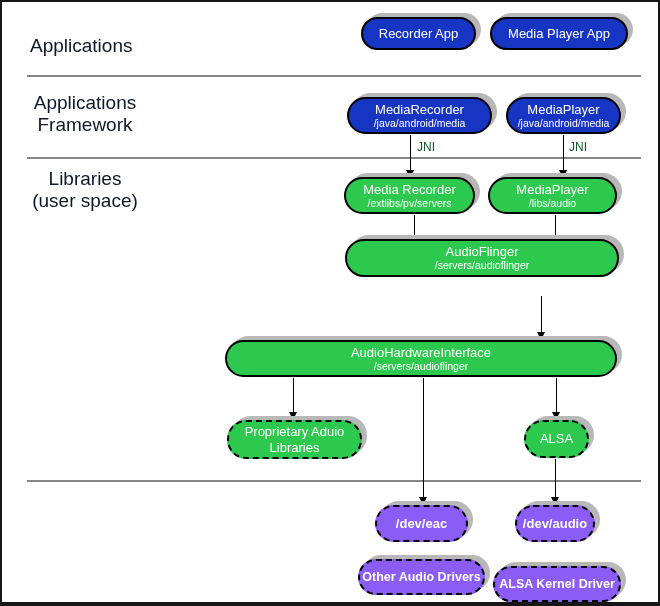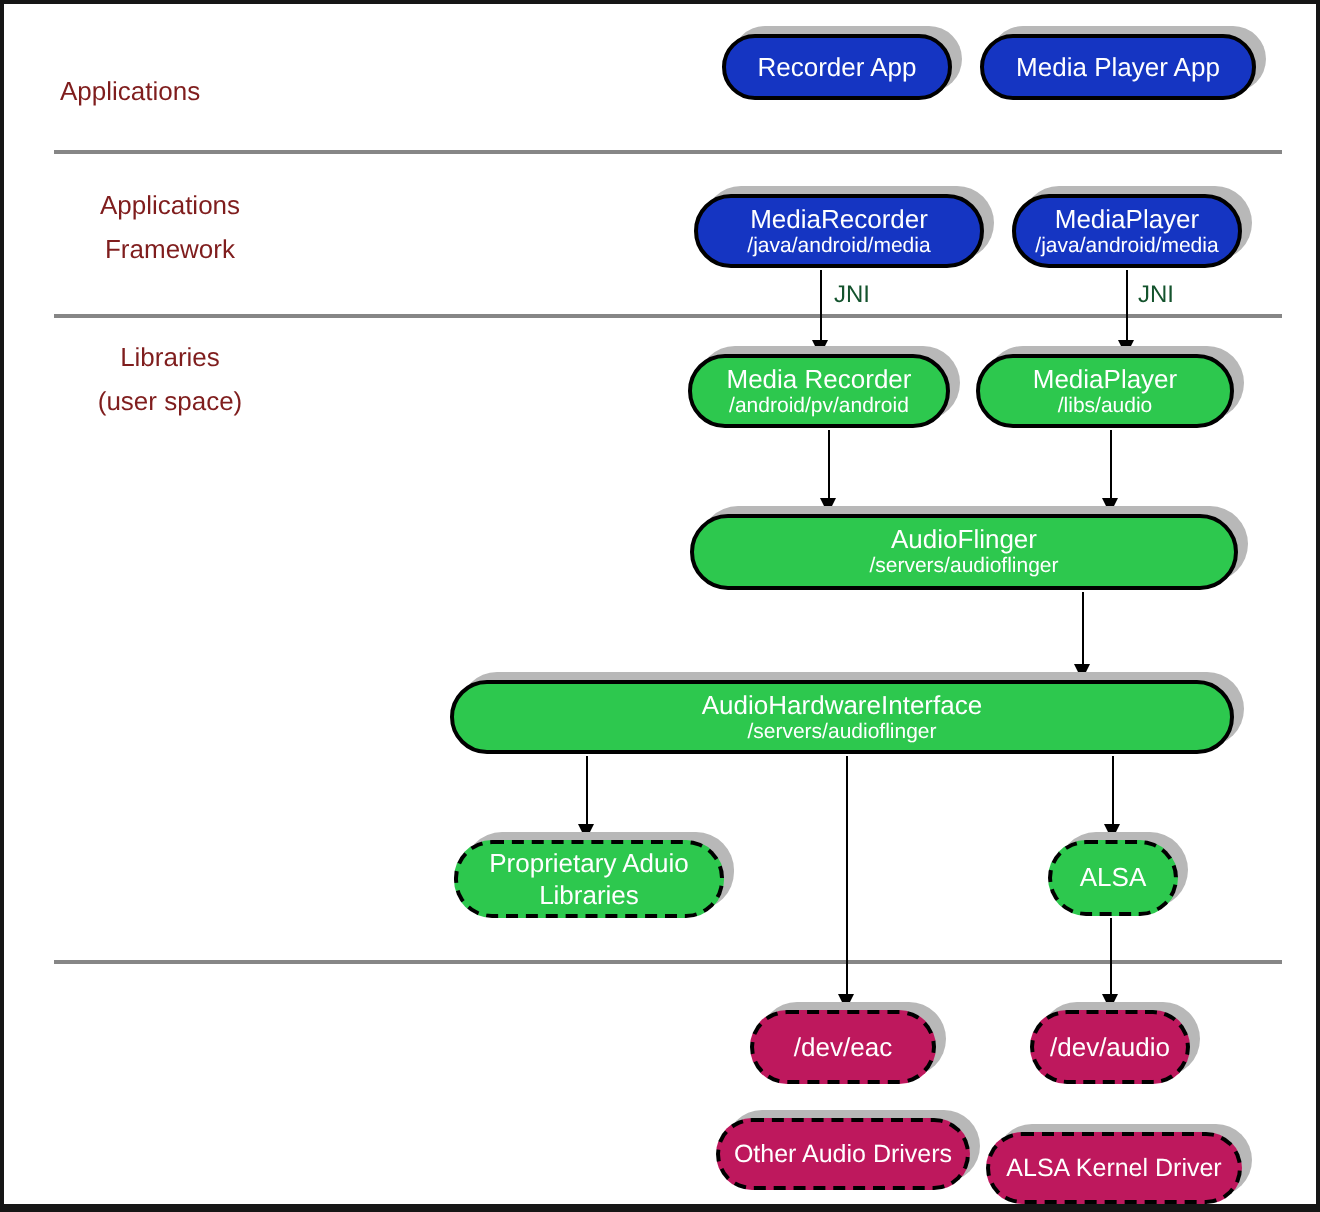--- a/index.html
+++ b/index.html
@@ -8,22 +8,22 @@
     width:660px;height:606px;
     box-sizing:border-box;
     background:#ffffff;
     border:2px solid #161616;
     border-bottom-width:4px;
     font-family:"Liberation Sans","DejaVu Sans",sans-serif;
     overflow:hidden;
   }
   .section-label{
     position:absolute;
-    color:#7f1d1d;
-    font-size:13px;
+    color:#0f172a;
+    font-size:19px;
     line-height:22px;
     white-space:pre-line;
   }
   .divider{
     position:absolute;
     left:25px;width:614px;height:2px;
     background:#868686;
   }
   .node{
     position:absolute;
@@ -36,21 +36,21 @@
     flex-direction:column;
     align-items:center;
     justify-content:center;
     text-align:center;
     line-height:1.18;
   }
   .node .t{font-size:13px;white-space:pre-line;}
   .node .s{font-size:10.5px;}
   .blue{background:#1535c2;}
   .green{background:#2dc84e;}
-  .red{background:#be185d;}
+  .red{background:#8b5cf6;font-weight:bold;}
   .dashed{border-style:dashed;}
   .arrow{
     position:absolute;
     width:0;
     border-left:1.5px solid #000;
   }
   .arrow .head{
     position:absolute;
     bottom:-1px;left:-5px;
     width:0;height:0;
@@ -99,35 +99,35 @@
       <i class="head"></i>
     </div>
   <div class="edge-label" style="left:415px;top:138px;">JNI</div>
   <div class="arrow" style="left:561px;top:133px;height:42px;">
       <i class="head"></i>
     </div>
   <div class="edge-label" style="left:567px;top:138px;">JNI</div>
 
   <div class="node green" style="left:342px;top:175px;width:131px;height:37px;">
     <div class="t">Media Recorder</div>
-    <div class="s">/android/pv/android</div>
+    <div class="s">/extlibs/pv/servers</div>
   </div>
   <div class="node green" style="left:486px;top:175px;width:129px;height:37px;">
     <div class="t">MediaPlayer</div>
     <div class="s">/libs/audio</div>
   </div>
 
   <div class="arrow" style="left:412px;top:213px;height:41px;">
       <i class="head"></i>
     </div>
   <div class="arrow" style="left:553px;top:213px;height:41px;">
       <i class="head"></i>
     </div>
 
-  <div class="node green" style="left:343px;top:255px;width:274px;height:38px;">
+  <div class="node green" style="left:343px;top:237px;width:274px;height:38px;">
     <div class="t">AudioFlinger</div>
     <div class="s">/servers/audioflinger</div>
   </div>
 
   <div class="arrow" style="left:539px;top:294px;height:43px;">
       <i class="head"></i>
     </div>
 
   <div class="node green" style="left:223px;top:338px;width:392px;height:37px;">
     <div class="t">AudioHardwareInterface</div>

